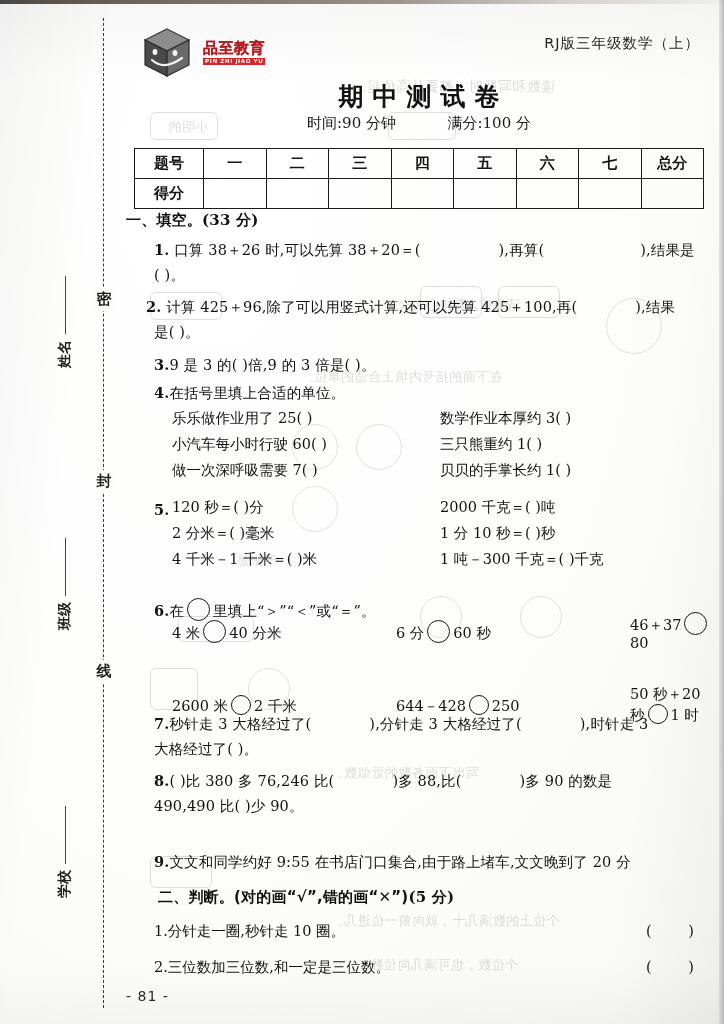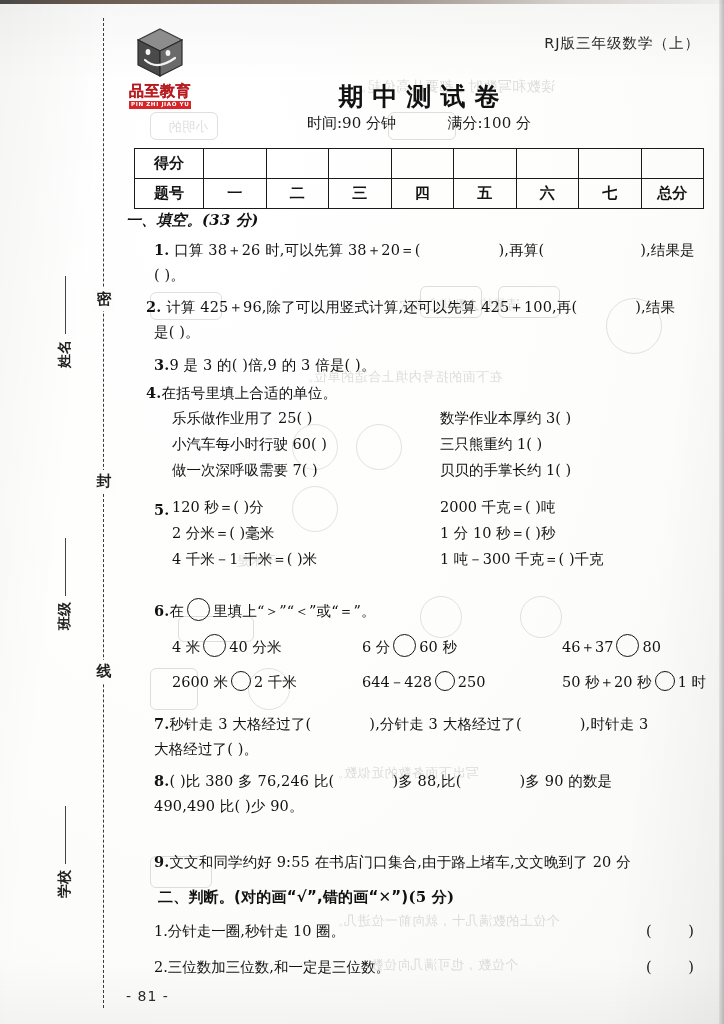--- a/index.html
+++ b/index.html
@@ -120,26 +120,25 @@
     position: absolute;
     left: 126px;
     top: 0;
     width: 586px;
     height: 1024px;
   }
 
   
   .logo-wrap {
     position: absolute;
-    left: 3px;
+    left: 16px;
     top: 27px;
     display: flex;
     align-items: center;
-    gap: 5px;
-    flex-direction: column;
+    gap: 11px;
   }
   .cube {
     position: relative;
     width: 50px;
     height: 52px;
   }
   .cube svg { display:block; }
   .logo-txt { display:flex; flex-direction:column; line-height:1; }
   .logo-cn {
     font-size: 15px;
@@ -373,65 +372,65 @@
 
   <div class="subline">
     <span>时间:90 分钟</span>
     <span class="gap"></span>
     <span>满分:100 分</span>
   </div>
 
   <table class="score-table">
     <tbody>
       <tr>
-        <td class="hdr">得分</td>
-        <td></td>
-        <td></td>
-        <td></td>
-        <td></td>
-        <td></td>
-        <td></td>
-        <td></td>
-        <td></td>
-      </tr>
-      <tr>
         <td class="hdr">题号</td>
         <td>一</td>
         <td>二</td>
         <td>三</td>
         <td>四</td>
         <td>五</td>
         <td>六</td>
         <td>七</td>
         <td>总分</td>
       </tr>
+      <tr>
+        <td class="hdr">得分</td>
+        <td></td>
+        <td></td>
+        <td></td>
+        <td></td>
+        <td></td>
+        <td></td>
+        <td></td>
+        <td></td>
+      </tr>
     </tbody>
   </table>
 
-  <div class="section-head" style="top:211px;font-style:italic;">
+  <div class="section-head" style="top:211px;">
     <span>一、填空。</span><span class="pts">(33 分)</span>
   </div>
 
   <div class="q" style="left:28px;top:238px;width:558px;">
     <b class="num">1.</b>
     <span>口算 38＋26 时,可以先算 38＋20＝(</span><span class="sp-l"></span><span>),再算(</span><span class="sp-xl"></span><span>),结果是</span>
   </div>
   <div class="q" style="left:28px;top:264px;">(    )。</div>
 
   <div class="q" style="left:20px;top:295px;width:558px;">
     <b class="num">2.</b>
     <span>计算 425＋96,除了可以用竖式计算,还可以先算 425＋100,再(</span><span class="sp-m"></span><span>),结果</span>
   </div>
   <div class="q" style="left:28px;top:321px;">是(    )。</div>
 
   <div class="q" style="left:28px;top:353px;">
     <b class="num">3.</b><span>9 是 3 的(        )倍,9 的 3 倍是(        )。</span>
   </div>
 
-  <div class="q" style="left:20px;top:381px;">
+  <div class="q" style="left:28px;top:381px;">
     <b class="num">4.</b><span>在括号里填上合适的单位。</span>
   </div>
   <div class="grid2" style="left:46px;top:409px;width:540px;">
     <span>乐乐做作业用了 25(        )</span>
     <span>数学作业本厚约 3(        )</span>
     <span>小汽车每小时行驶 60(        )</span>
     <span>三只熊重约 1(        )</span>
     <span>做一次深呼吸需要 7(        )</span>
     <span>贝贝的手掌长约 1(        )</span>
   </div>
@@ -444,21 +443,21 @@
     <span>2000 千克＝(        )吨</span>
     <span>2 分米＝(        )毫米</span>
     <span>1 分 10 秒＝(        )秒</span>
     <span>4 千米－1 千米＝(        )米</span>
     <span>1 吨－300 千克＝(        )千克</span>
   </div>
 
   <div class="q" style="left:28px;top:598px;">
     <b class="num">6.</b><span>在</span><span class="op-circle"></span><span>里填上“＞”“＜”或“＝”。</span>
   </div>
-  <div class="grid3" style="left:46px;top:634px;width:540px;">
+  <div class="grid3" style="left:46px;top:612px;width:540px;gap:34px;">
     <span><span>4 米</span><span class="op-circle"></span><span>40 分米</span></span>
     <span><span>6 分</span><span class="op-circle"></span><span>60 秒</span></span>
     <span><span>46＋37</span><span class="op-circle"></span><span>80</span></span>
     <span><span>2600 米</span><span class="op-circle sm"></span><span>2 千米</span></span>
     <span><span>644－428</span><span class="op-circle sm"></span><span>250</span></span>
     <span><span>50 秒＋20 秒</span><span class="op-circle sm"></span><span>1 时</span></span>
   </div>
 
   <div class="q" style="left:28px;top:712px;width:558px;">
     <b class="num">7.</b><span>秒针走 3 大格经过了(</span><span class="sp-m"></span><span>),分针走 3 大格经过了(</span><span class="sp-m"></span><span>),时针走 3</span>

